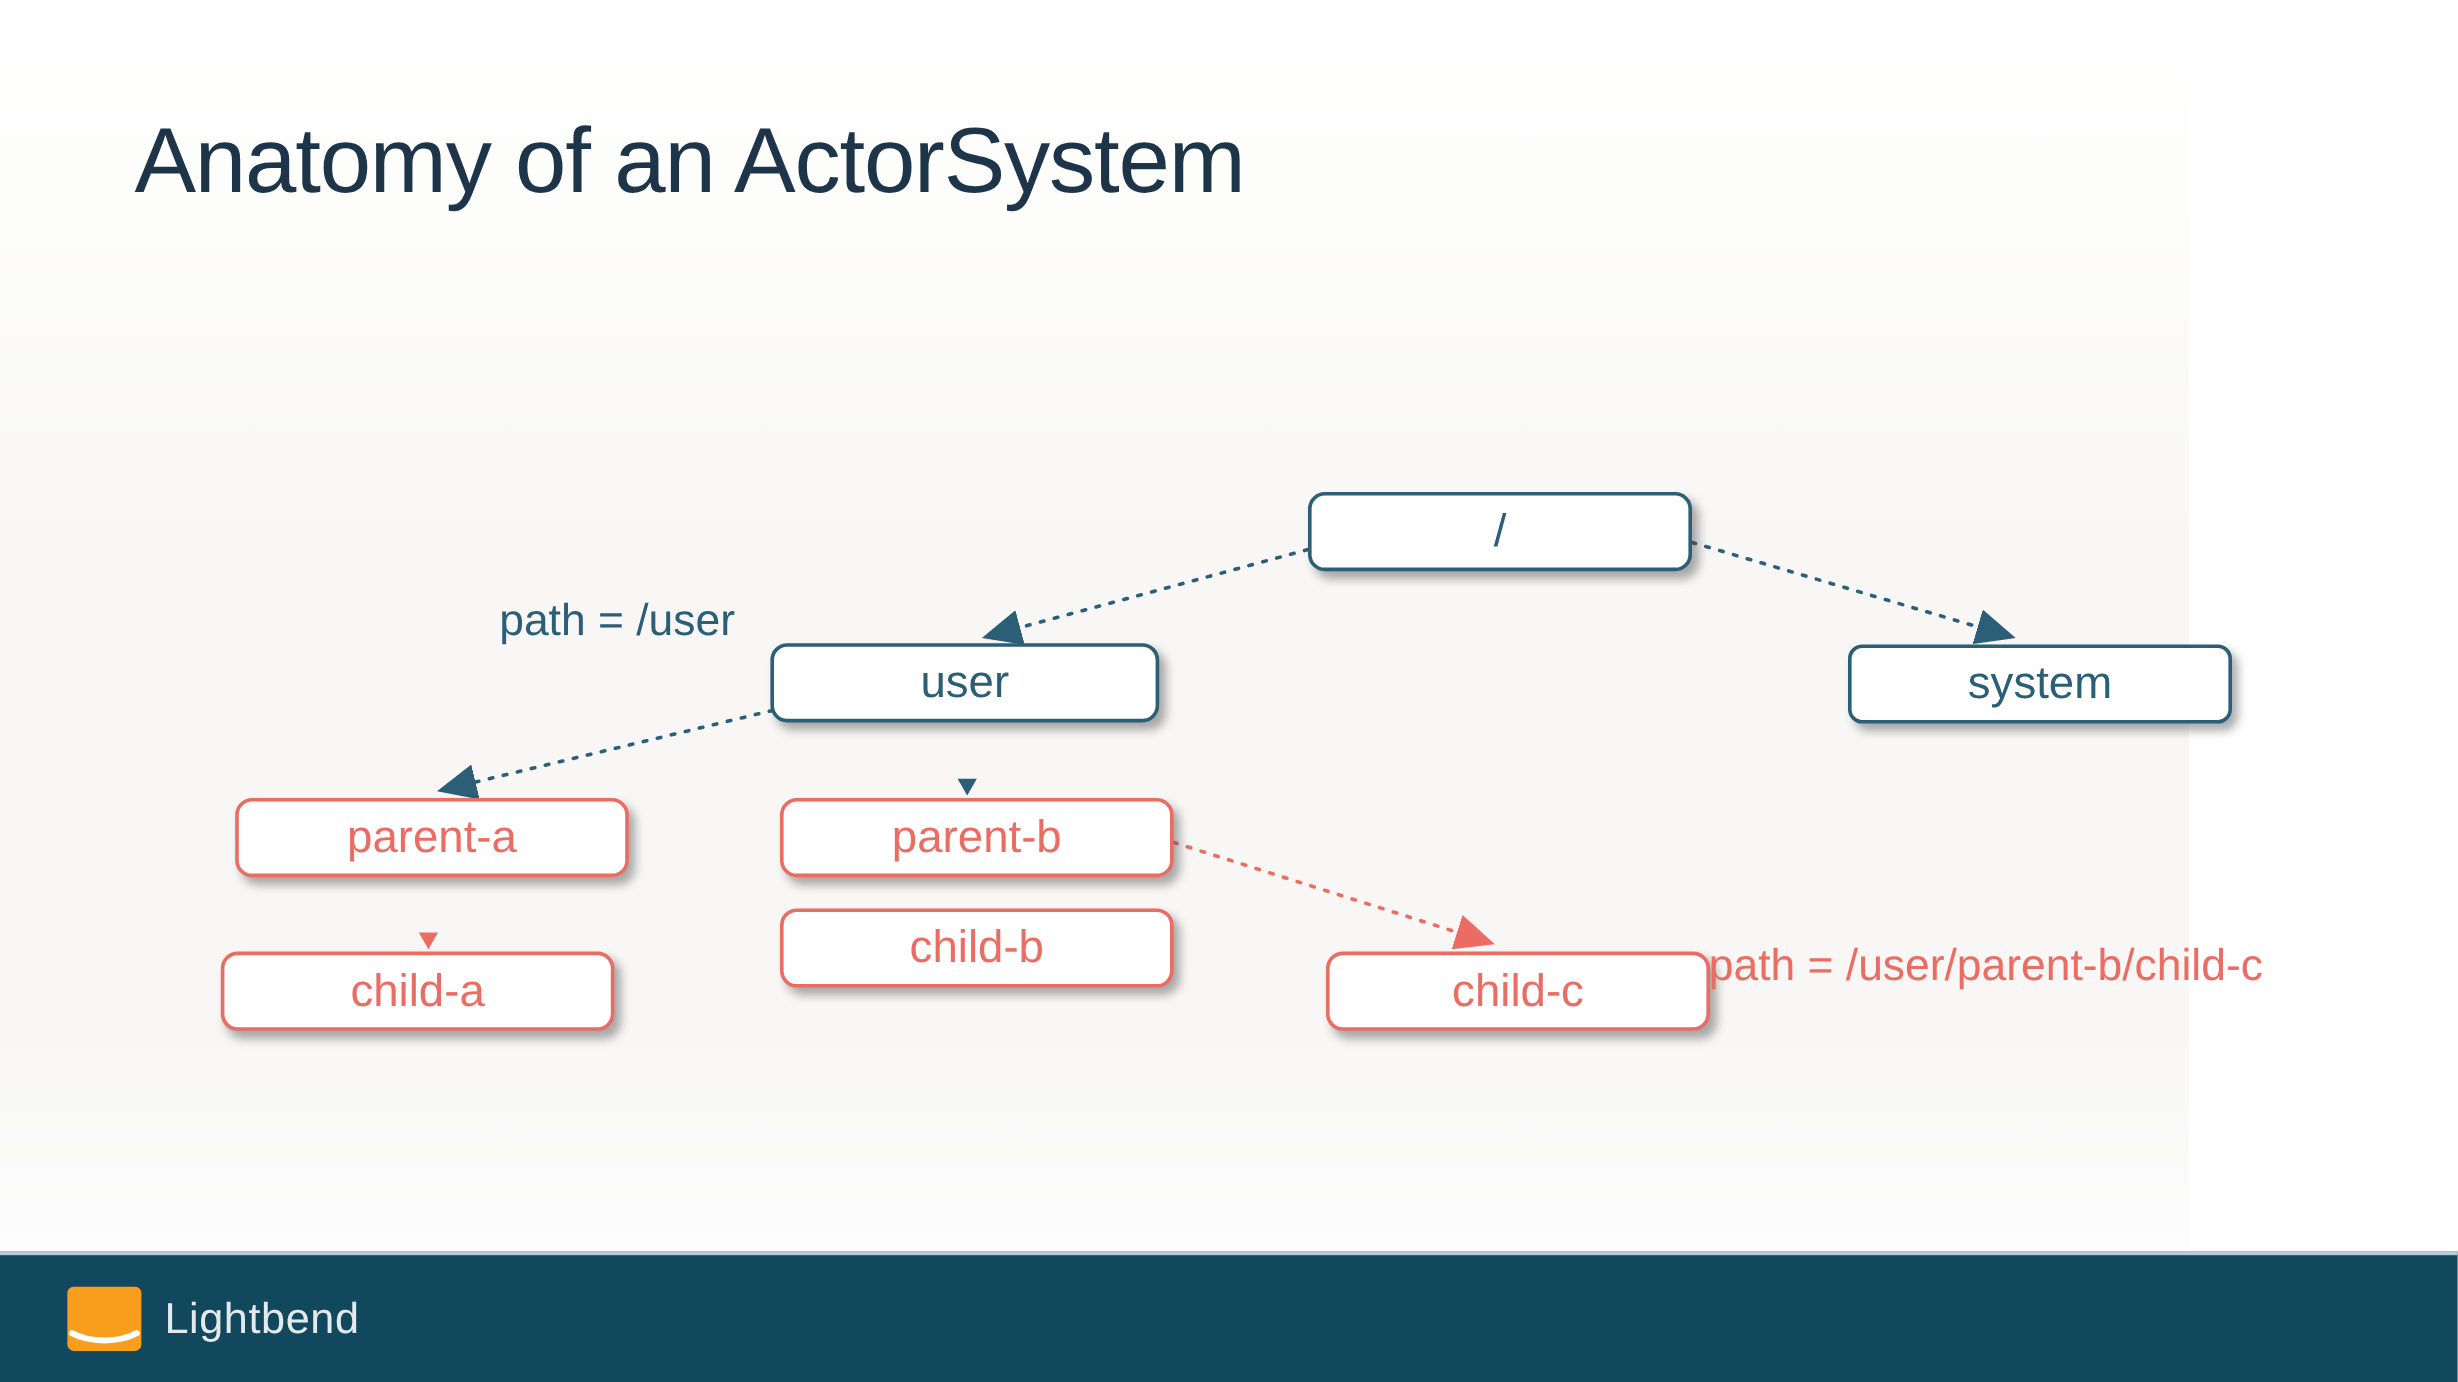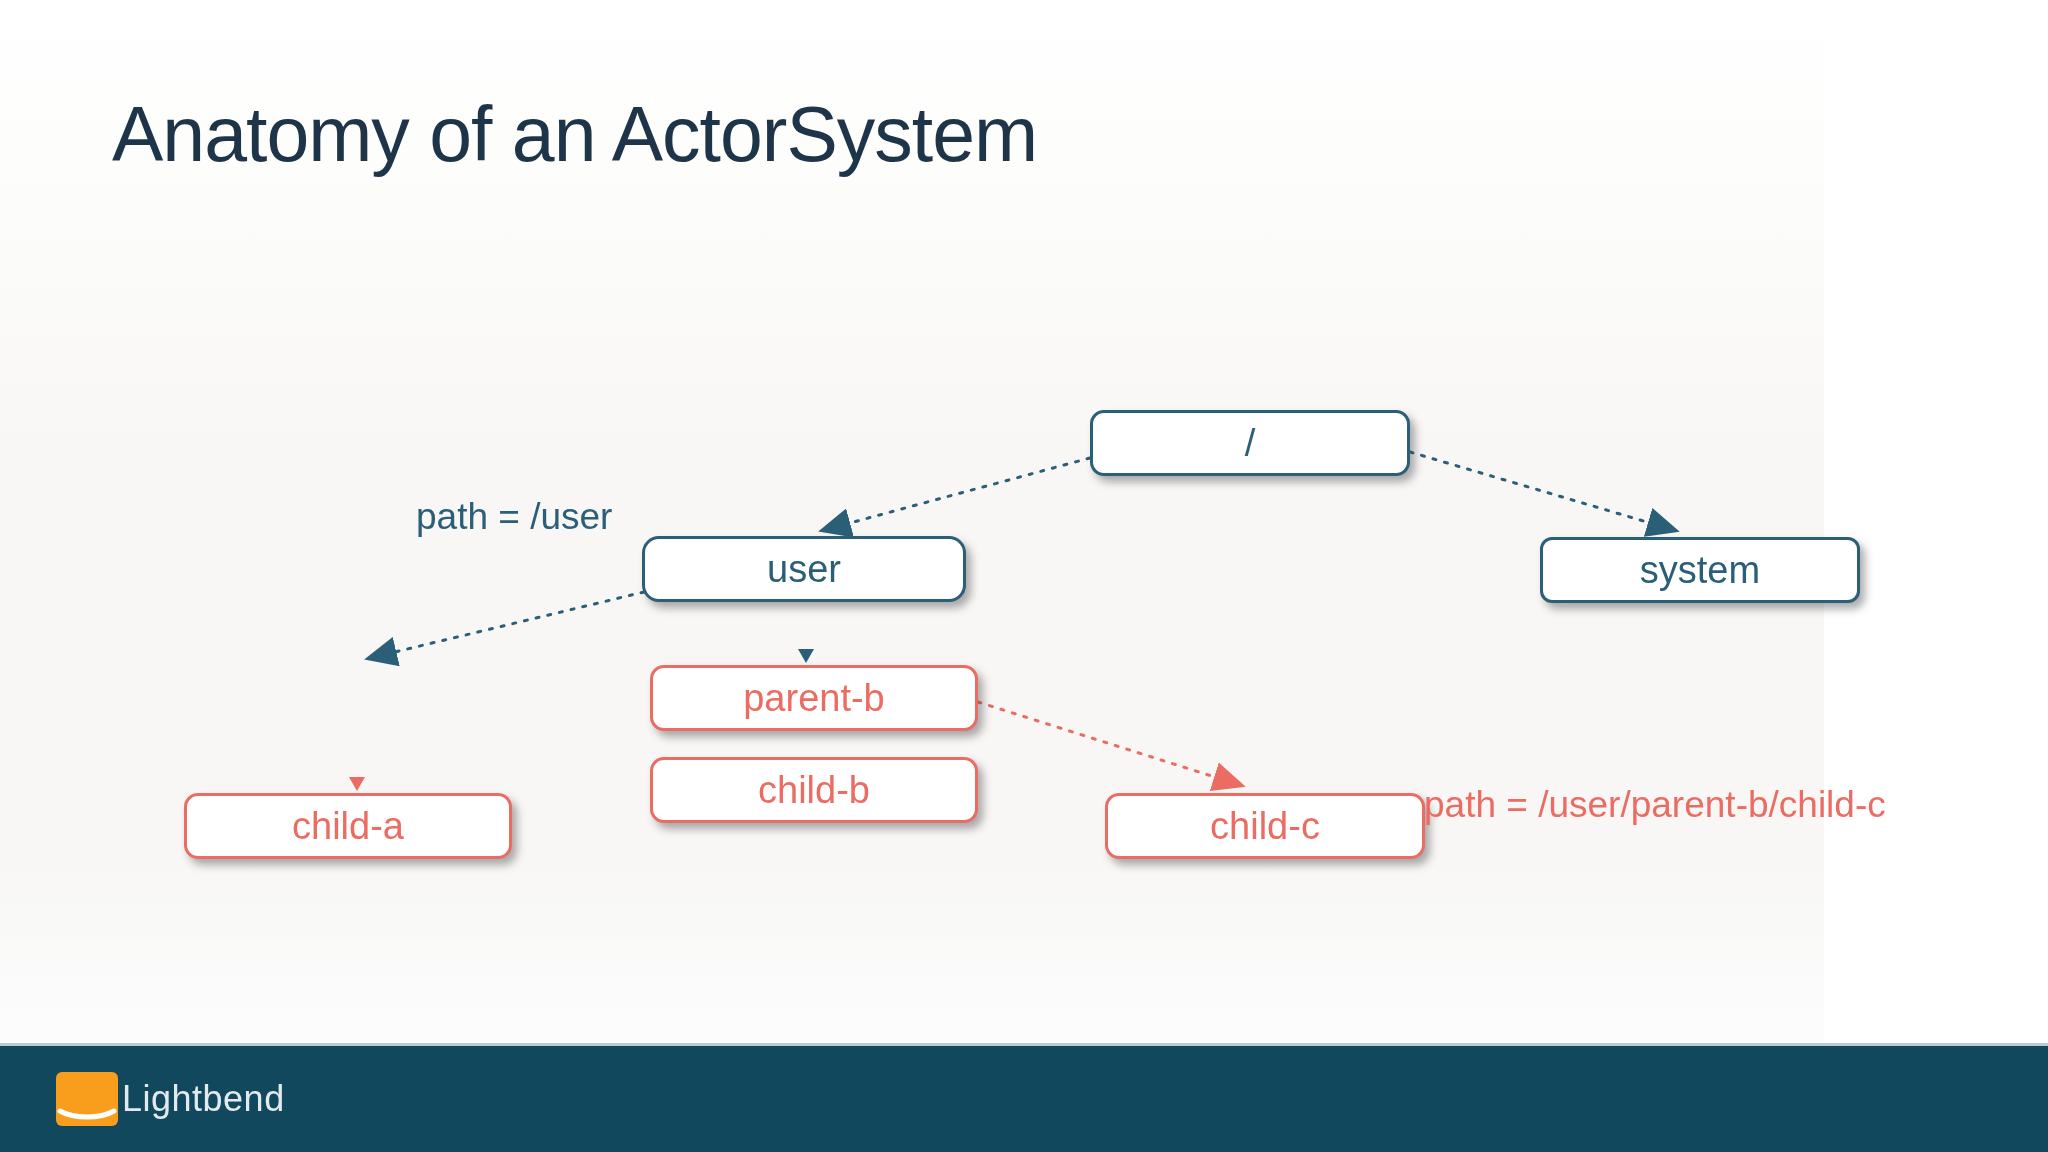--- a/index.html
+++ b/index.html
@@ -37,21 +37,21 @@
     box-shadow: 5px 6px 8px rgba(70, 70, 70, 0.45);
     display: flex;
     align-items: center;
     justify-content: center;
     font-size: 38px;
   }
   .teal   { border-color: #2b5e77; color: #2b5e77; }
   .salmon { border-color: #ea6c62; color: #ea6c62; }
 
   .n-root     { left: 1090px; top: 410px; width: 314px; }
-  .n-user     { left: 642px;  top: 536px; width: 318px; border-radius: 17px; }
+  .n-user     { left: 642px;  top: 536px; width: 318px; }
   .n-system   { left: 1540px; top: 537px; width: 314px; border-radius: 12px; }
   .n-parent-a { left: 196px;  top: 665px; width: 322px; }
   .n-parent-b { left: 650px;  top: 665px; width: 322px; justify-content: center; }
   .n-child-a  { left: 184px;  top: 793px; width: 322px; }
   .n-child-b  { left: 650px;  top: 757px; width: 322px; }
   .n-child-c  { left: 1105px; top: 793px; width: 314px; }
 
   .path-label {
     position: absolute;
     font-size: 37px;
@@ -65,21 +65,21 @@
     position: absolute;
     left: 0; bottom: 0;
     width: 2048px; height: 106px;
     background: #11485d;
     border-top: 3px solid #b7ccd6;
     display: flex;
     align-items: center;
   }
   .logo { margin-left: 56px; width: 62px; height: 54px; flex: none; }
   .brand {
-    margin-left: 4px;
+    margin-left: 19px;
     font-size: 36px;
     color: #e3eaee;
     letter-spacing: 0.5px;
   }
 </style>
 </head>
 <body>
 
 <div class="slide">
 
@@ -114,20 +114,23 @@
 
     <div class="node teal n-root">
       <span>/</span>
     </div>
     <div class="node teal n-user">
       <span>user</span>
     </div>
     <div class="node teal n-system">
       <span>system</span>
     </div>
+    <div class="node salmon n-parent-a">
+      <span>parent-a</span>
+    </div>
     <div class="node salmon n-parent-b">
       <span>parent-b</span>
     </div>
     <div class="node salmon n-child-a">
       <span>child-a</span>
     </div>
     <div class="node salmon n-child-b">
       <span>child-b</span>
     </div>
     <div class="node salmon n-child-c">

